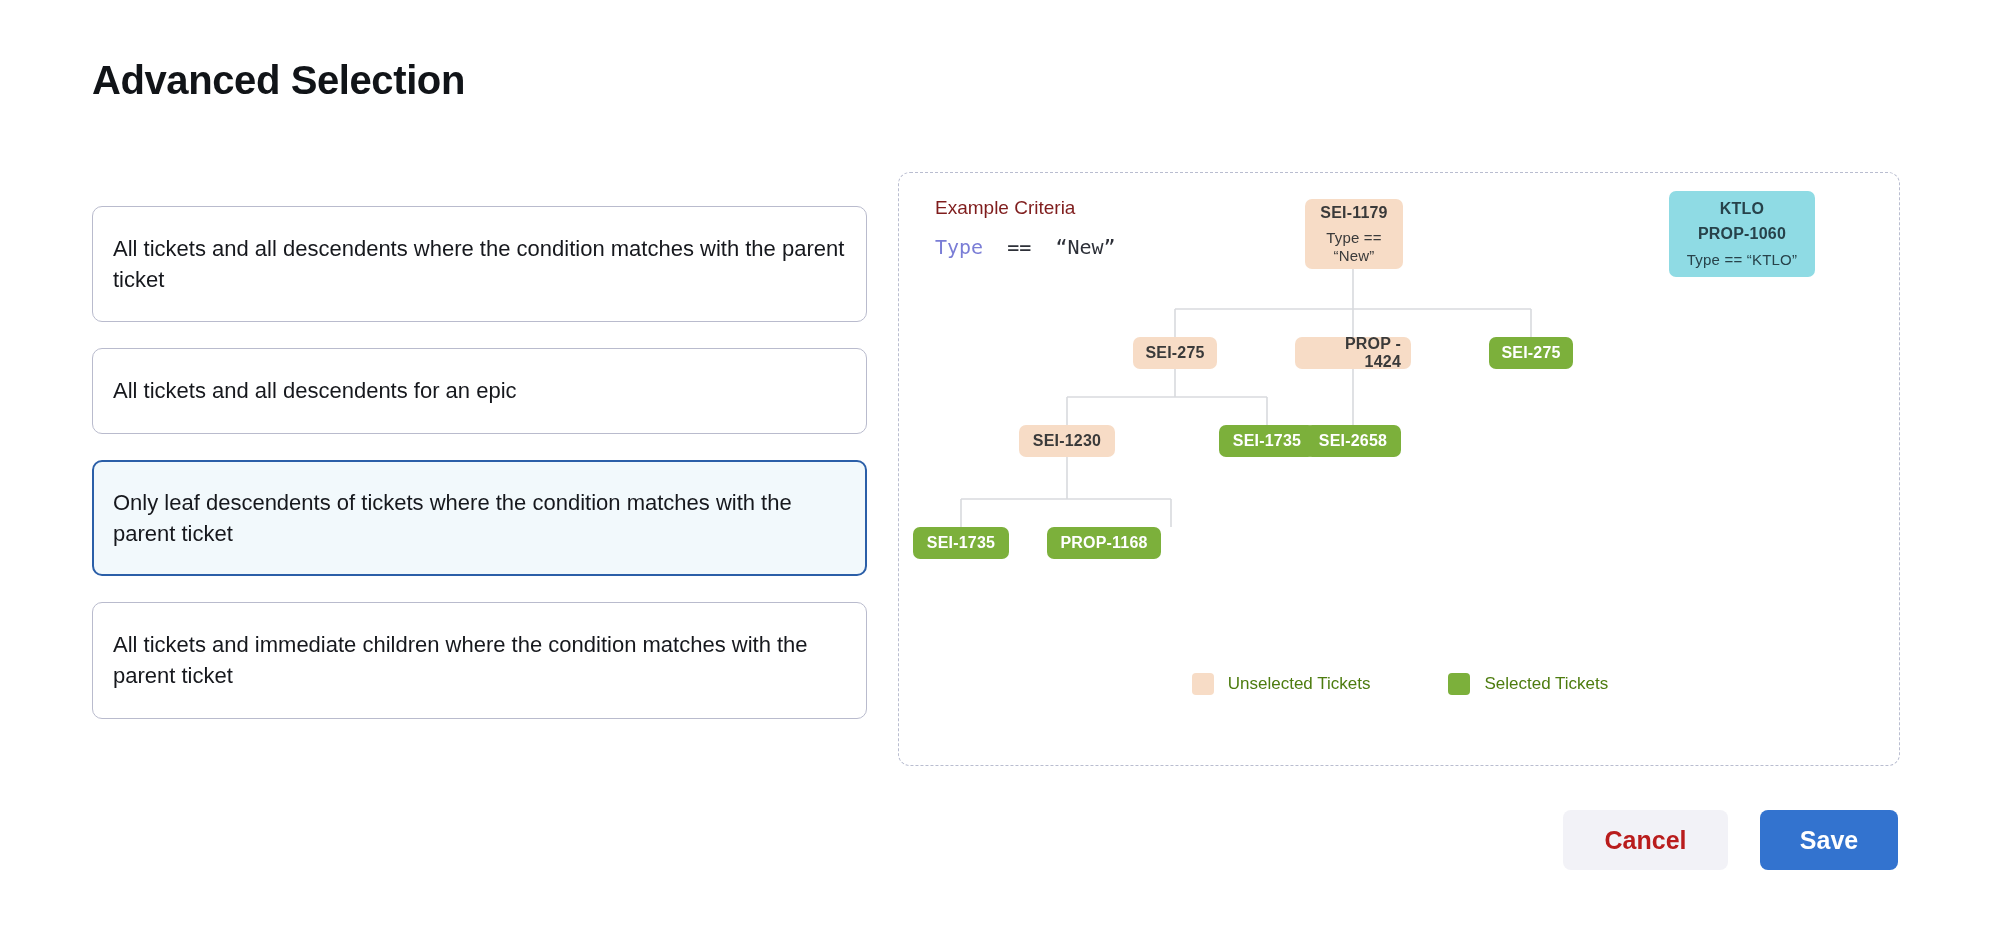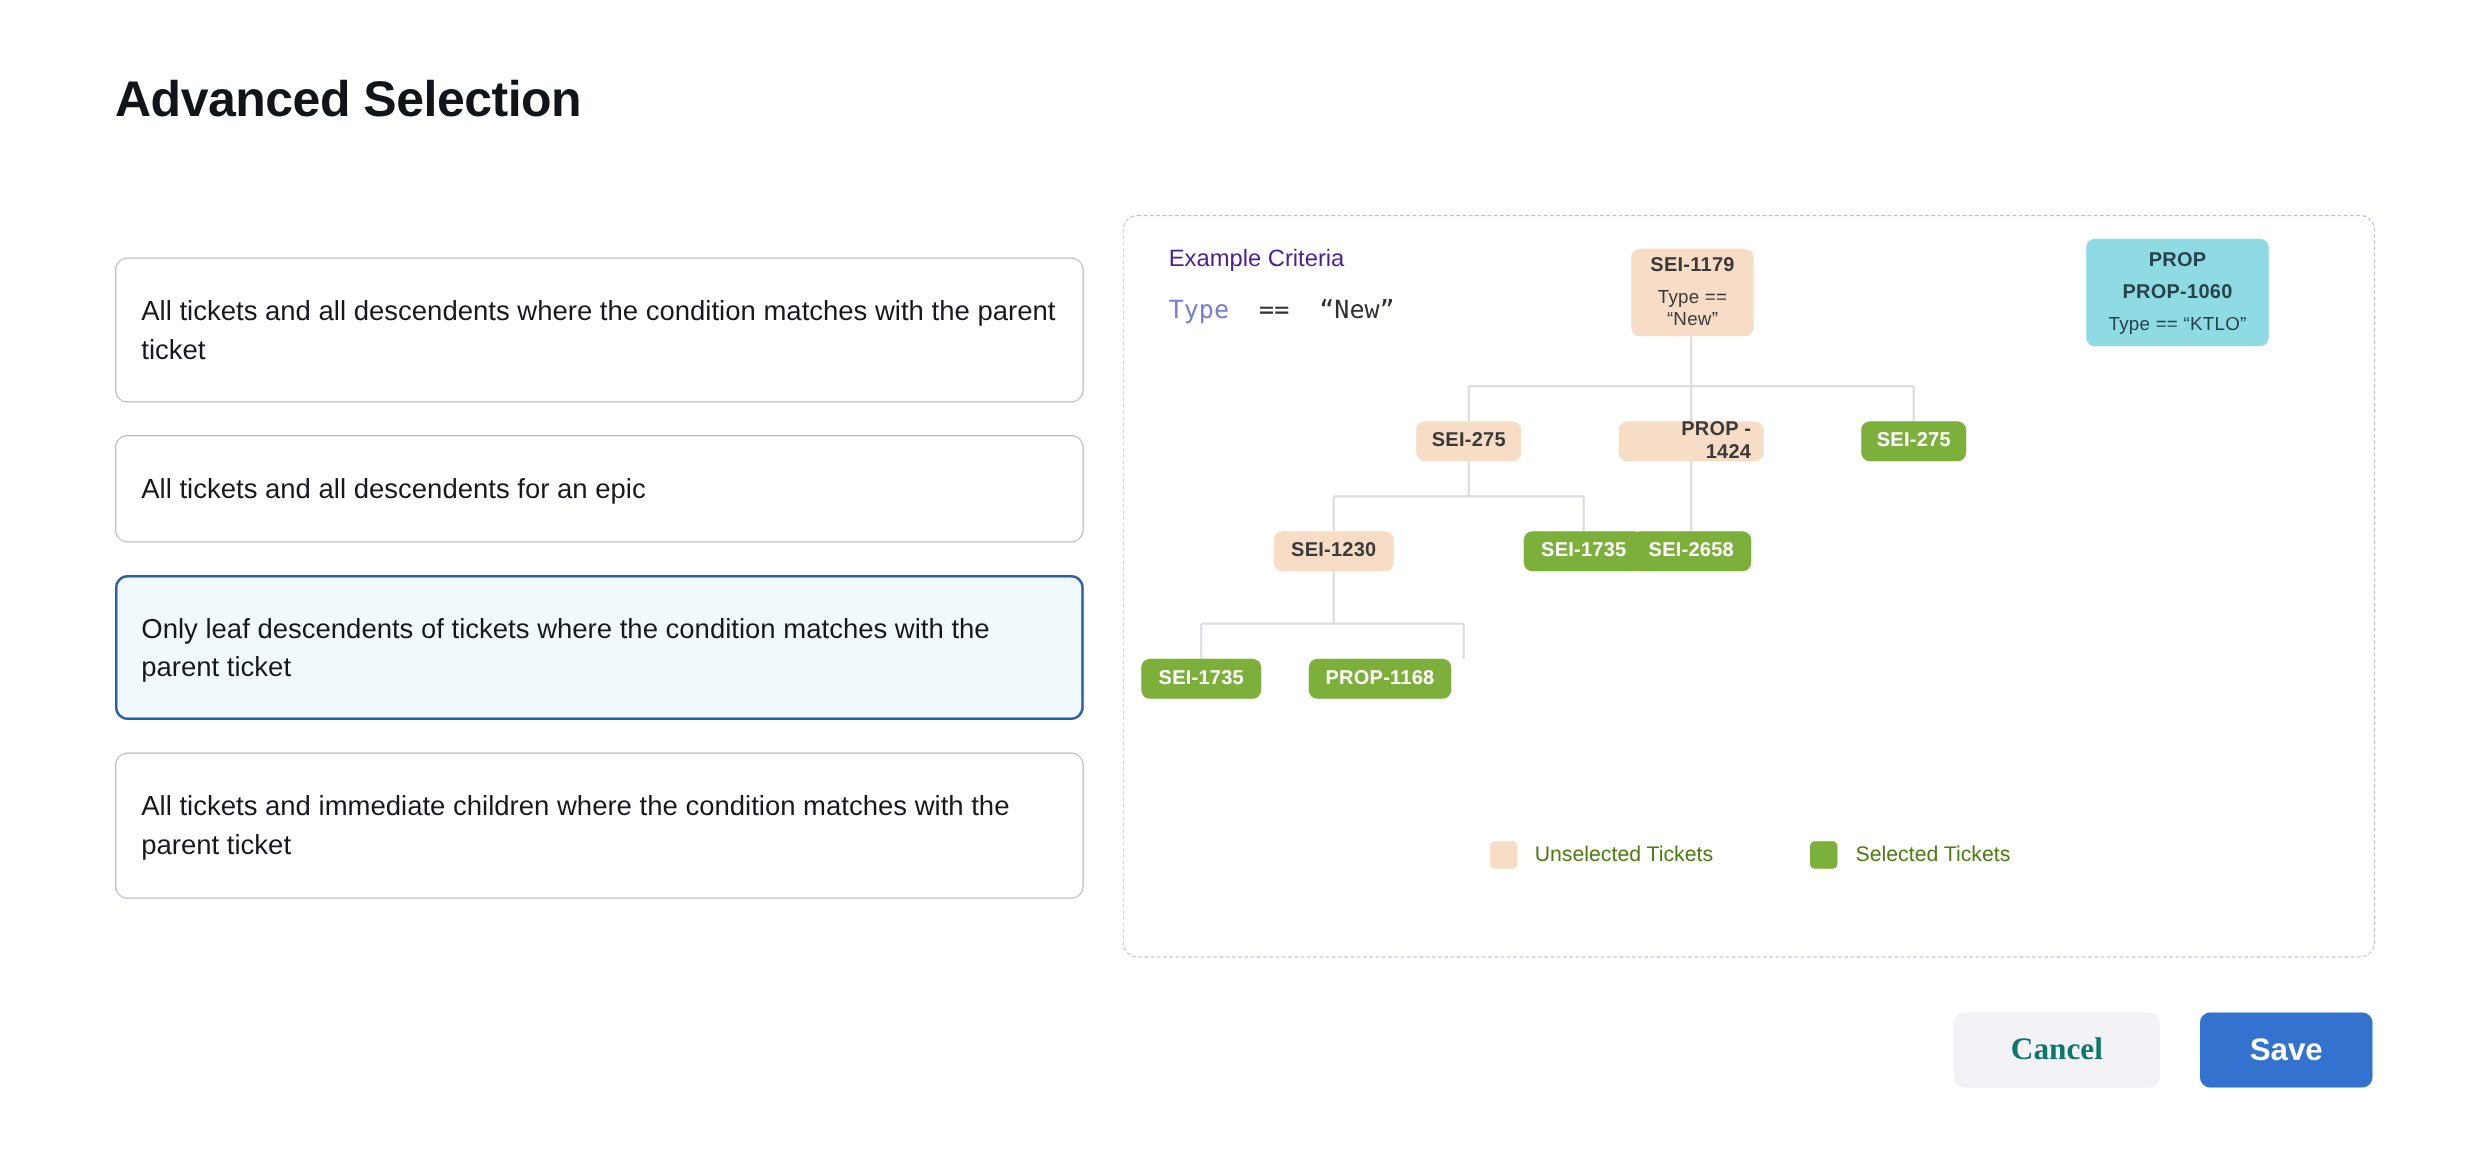--- a/index.html
+++ b/index.html
@@ -41,21 +41,21 @@
   
   .diagram-panel {
     position: absolute; left: 898px; top: 172px;
     width: 1002px; height: 594px;
     border: 1px dashed #b9bdd0;
     border-radius: 12px;
     background: #ffffff;
   }
   .criteria-title {
     position: absolute; left: 36px; top: 24px;
-    font-size: 19px; color: #4c1d95;
+    font-size: 19px; color: #7f1d1d;
   }
   .criteria-code {
     position: absolute; left: 36px; top: 62px;
     font-family: "DejaVu Sans Mono", "Liberation Mono", monospace;
     font-size: 20px;
     white-space: pre;
   }
   .tok-key { color: #7a7dd6; }
   .tok-op  { color: #2d3038; }
   .tok-str { color: #2d3038; }
@@ -102,21 +102,21 @@
     position: absolute; right: 92px; top: 810px;
     display: flex; align-items: center; gap: 32px;
   }
   .btn {
     border: none; border-radius: 8px; cursor: pointer;
     font-family: "Liberation Sans", sans-serif;
     font-size: 25px; font-weight: 700;
     padding: 0 34px; height: 60px;
     display: flex; align-items: center; justify-content: center;
   }
-  .btn-cancel { background: #f2f2f7; color: #0f766e; min-width: 165px; font-family: Liberation Serif, serif; }
+  .btn-cancel { background: #f2f2f7; color: #b91c1c; min-width: 165px; }
   .btn-save   { background: #3373cf; color: #ffffff; min-width: 138px; }
 </style>
 </head>
 <body>
 
 <div class="page">
 
   <h1 class="page-title">Advanced Selection</h1>
 
   <div class="options">
@@ -165,21 +165,21 @@
           <path d="M 272 326 L 272 354"></path>
         </g>
       </svg>
 
       <div class="node unselected root" style="left:406px; top:26px; width:98px; height:70px;">
         <span class="l1">SEI-1179</span>
         <span class="l2">Type == “New”</span>
       </div>
 
       <div class="node epic" style="left:770px; top:18px; width:146px; height:86px;">
-        <span class="l1">PROP</span>
+        <span class="l1">KTLO</span>
         <span class="l2">PROP-1060</span>
         <span class="l3">Type == “KTLO”</span>
       </div>
 
       <div class="node unselected" style="left:234px; top:164px; width:84px; height:32px;">
         <span class="l1">SEI-275</span>
       </div>
       <div class="node unselected" style="left:396px; top:164px; width:116px; height:32px;text-align:right;">
         <span class="l1">PROP - 1424</span>
       </div>

